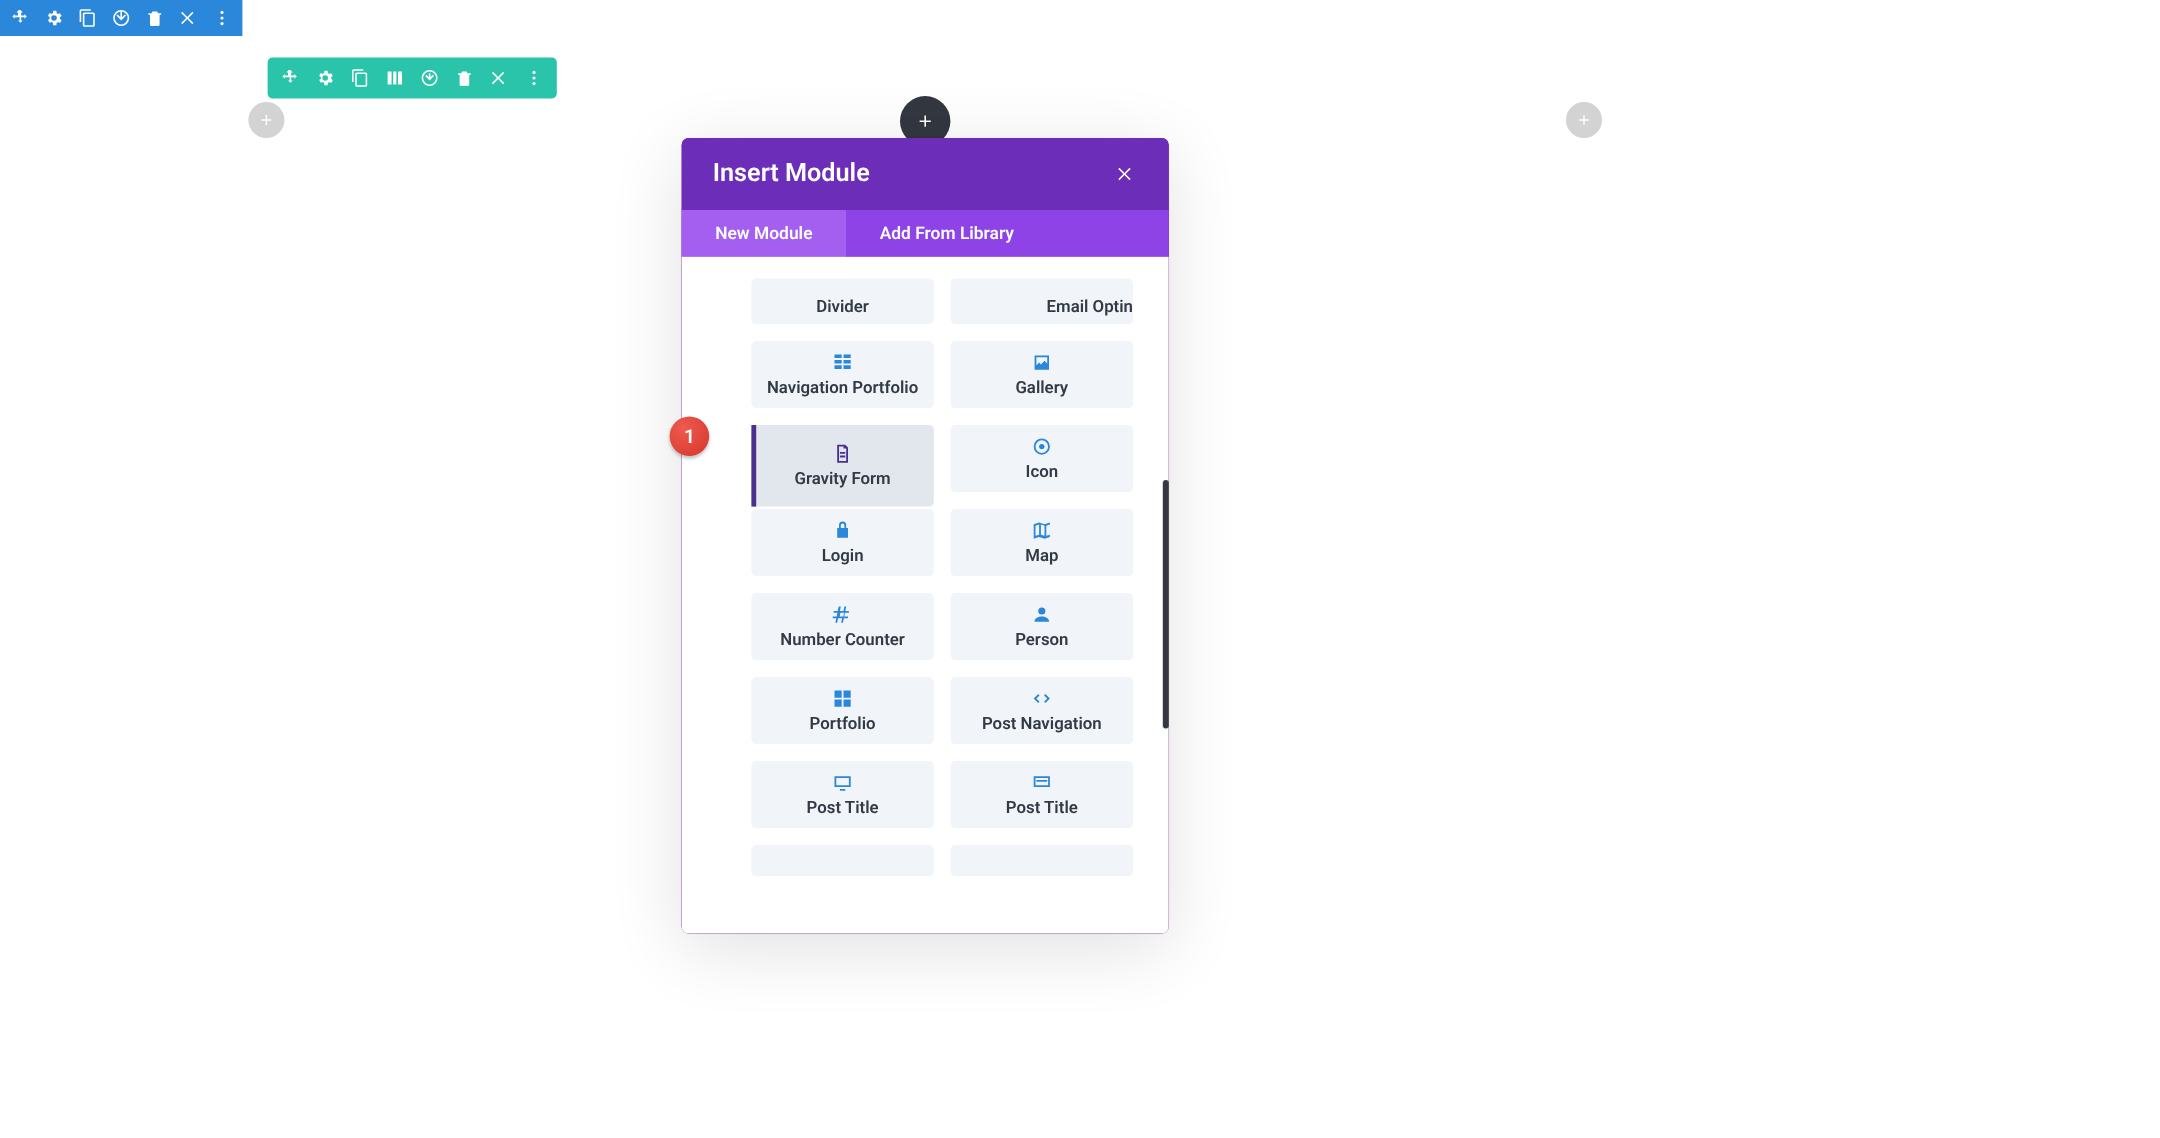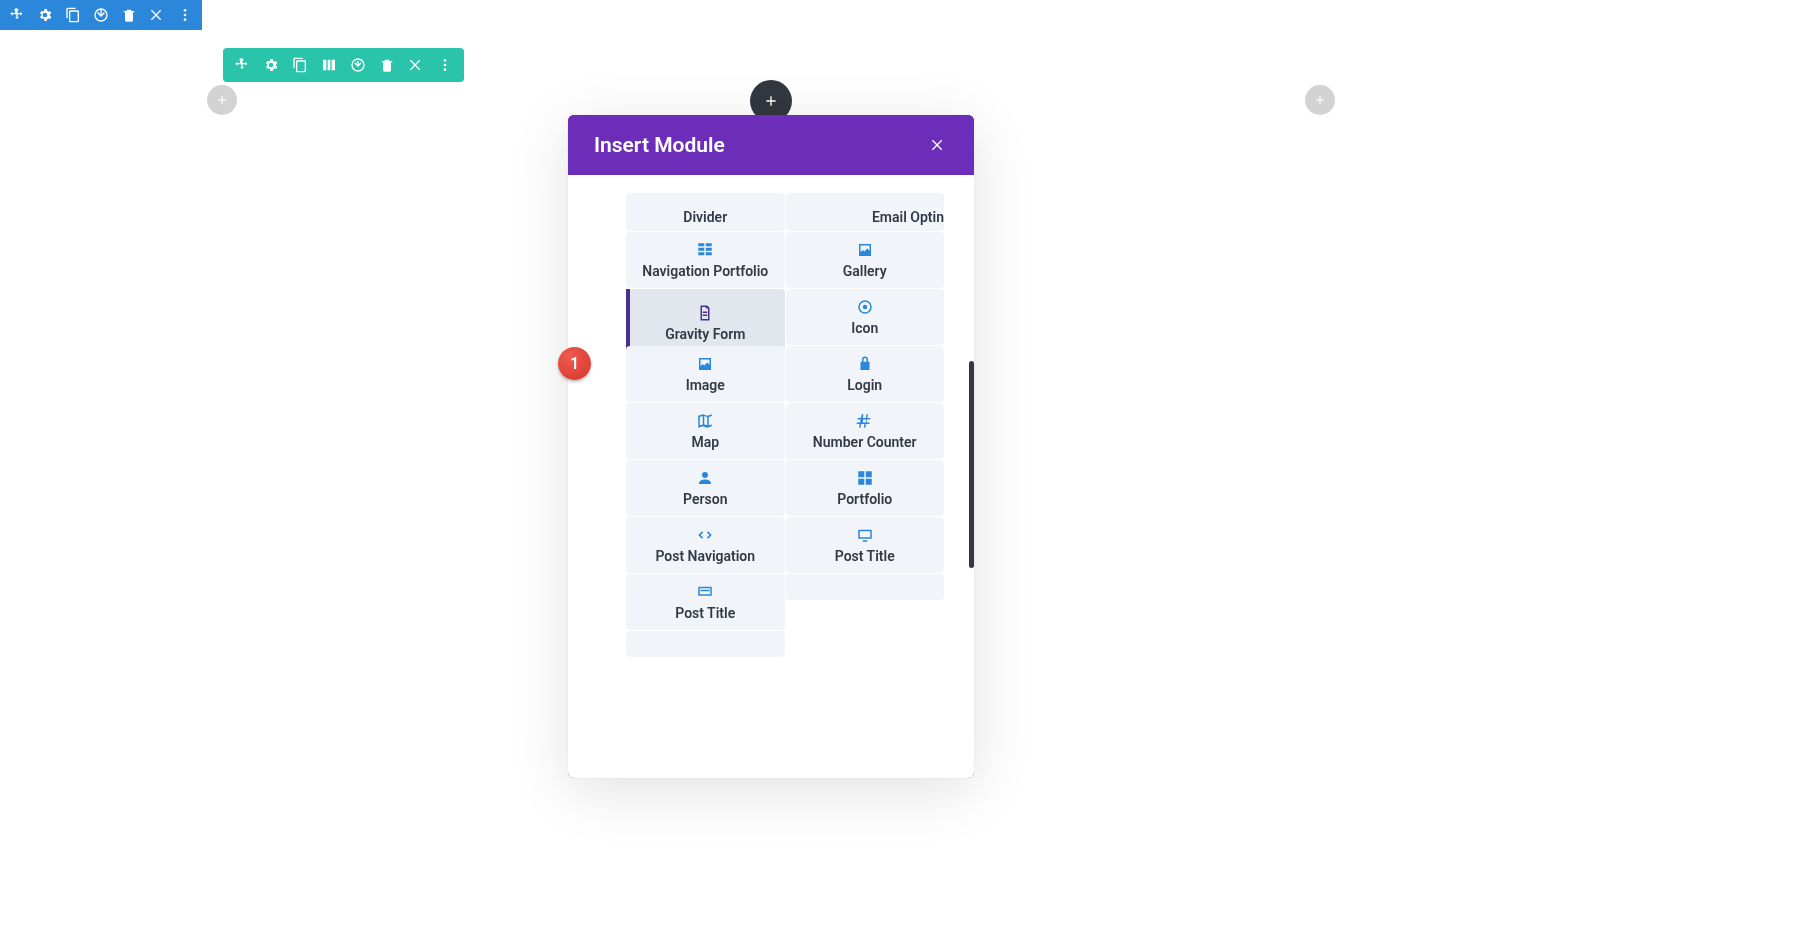--- a/index.html
+++ b/index.html
@@ -127,21 +127,21 @@
     flex: 1;
     overflow: hidden;
     background: #fff;
   }
   .module-list {
     position: absolute;
     inset: 0;
     padding: 0 30px 20px 42px;
     display: grid;
     grid-template-columns: 1fr 1fr;
-    gap: 1px;
+    gap: 14px;
     grid-auto-rows: 56px;
     overflow-y: auto;
     scrollbar-width: none;
     margin-left: 16px;
   }
   .module-item {
     background: #f1f5f9;
     border-radius: 4px;
     display: flex;
     flex-direction: column;
@@ -324,20 +324,24 @@
 
 <div class="modal">
   <div class="modal-header">
     <h2>Insert Module</h2>
     <span class="close">
       <svg viewBox="0 0 24 24">
           <path d="M18.3 5.7L12 12l6.3 6.3-1.4 1.4L10.6 13.4 4.3 19.7 2.9 18.3 9.2 12 2.9 5.7l1.4-1.4L10.6 10.6l6.3-6.3z"></path>
         </svg>
     </span>
   </div>
+  <div class="modal-tabs">
+    <div class="tab active">New Module</div>
+    <div class="tab">Add From Library</div>
+  </div>
 
   <div class="module-list-wrap">
     <div class="module-list">
 
       <div class="module-item partial-top" style="grid-row:1;">
 
         <span class="mi-label">Divider</span>
       </div>
       <div class="module-item partial-top" style="grid-row:1;align-items:flex-end;">
 
@@ -373,28 +377,20 @@
       <div class="module-item">
         <span class="mi-icon">
             <svg viewBox="0 0 24 24">
               <circle cx="12" cy="12" r="8" fill="none" stroke="#2b87da" stroke-width="2"></circle>
               <circle cx="12" cy="12" r="3"></circle>
             </svg>
           </span>
         <span class="mi-label">Icon</span>
       </div>
 
-      <div class="module-item">
-        <span class="mi-icon">
-            <svg viewBox="0 0 24 24">
-              <path d="M4 4h16v16H4zm2 2v9l3-3 2 2 4-4 3 3V6z"></path>
-            </svg>
-          </span>
-        <span class="mi-label">Image</span>
-      </div>
       <div class="module-item">
         <span class="mi-icon">
             <svg viewBox="0 0 24 24">
               <path d="M12 2a4 4 0 014 4v3h2v11H6V9h2V6a4 4 0 014-4zm-2 7h4V6a2 2 0 10-4 0z"></path>
             </svg>
           </span>
         <span class="mi-label">Login</span>
       </div>
 
       <div class="module-item">

